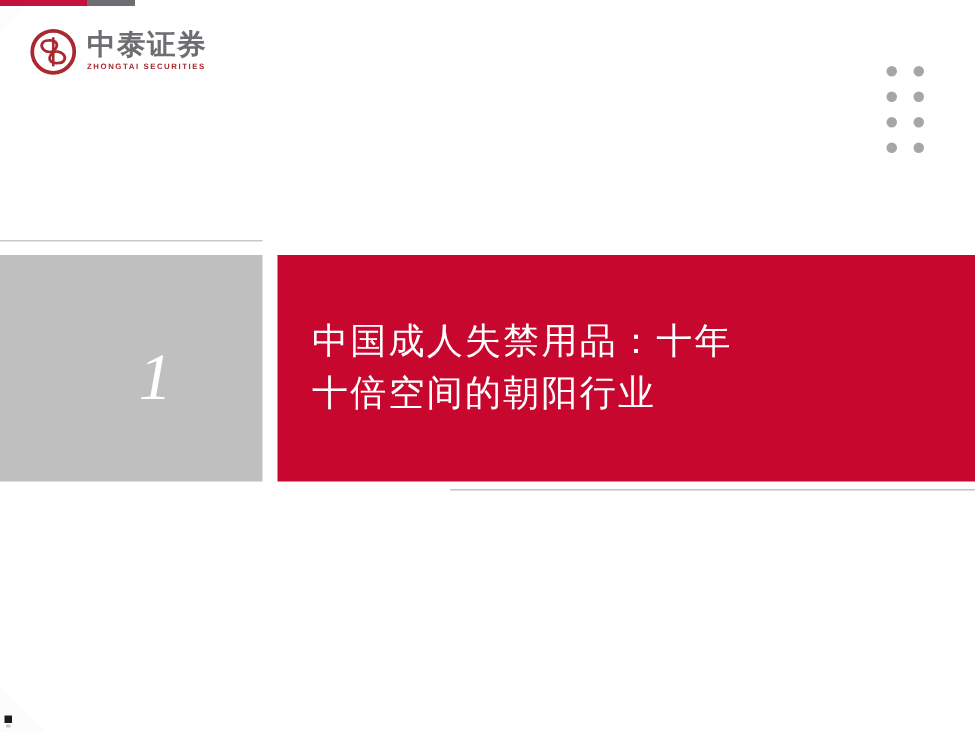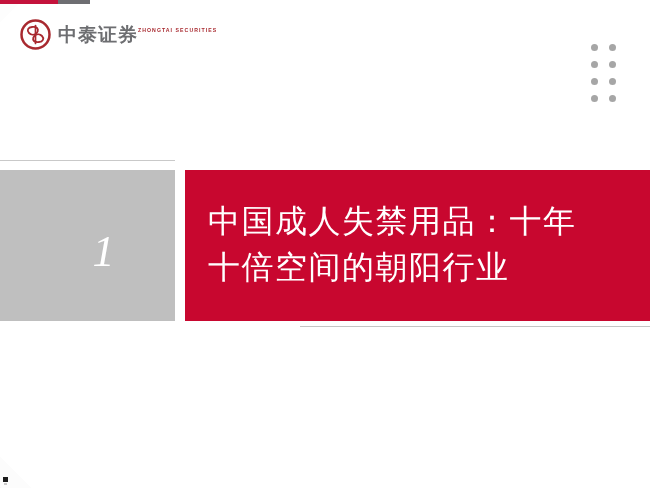--- a/index.html
+++ b/index.html
@@ -70,21 +70,21 @@
     align-items: center;
     gap: 7px;
   }
   .logo-mark {
     width: 31px;
     height: 31px;
     flex: 0 0 auto;
   }
   .logo-text {
     display: flex;
-    flex-direction: row;
+    flex-direction: column;
     justify-content: center;
     line-height: 1;
   }
   .logo-cn {
     font-family: "DejaVu Sans", "Liberation Sans", sans-serif;
     font-size: 19px;
     font-weight: bold;
     color: #6d6e71;
     letter-spacing: 1px;
     white-space: nowrap;
@@ -164,21 +164,21 @@
     left: 185px;
     top: 170px;
     width: 465px;
     height: 151px;
     background: #c8072f;
     display: flex;
     align-items: center;
   }
   .title-banner .title-text {
     font-family: "DejaVu Sans", "Liberation Sans", sans-serif;
-    font-size: 32px;
+    font-size: 24px;
     line-height: 1.42;
     color: #ffffff;
     letter-spacing: 1.5px;
     padding-left: 23px;
     padding-right: 20px;
     white-space: pre-line;
     margin-top: -2px;
   }
 
   

